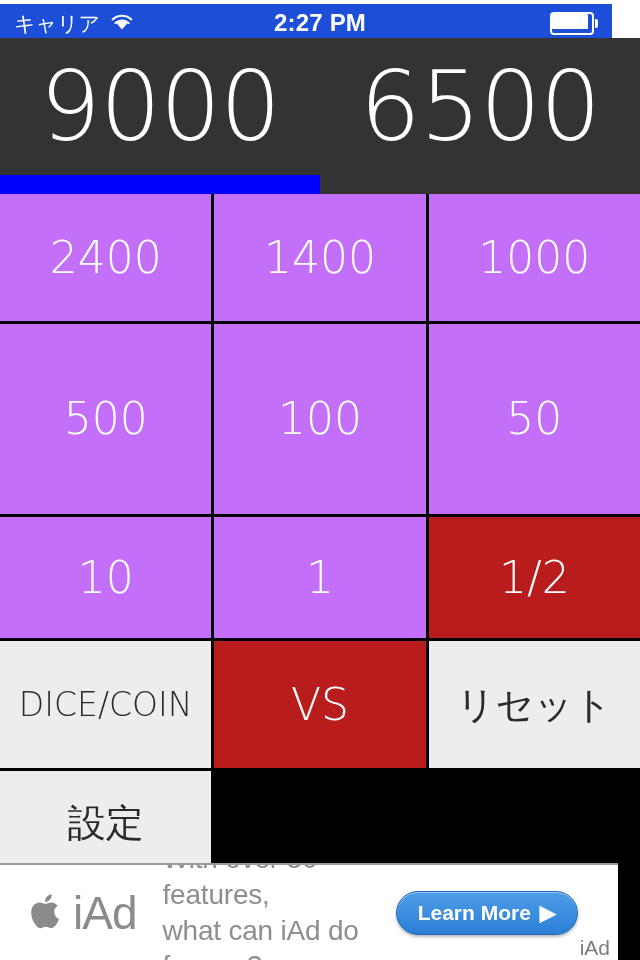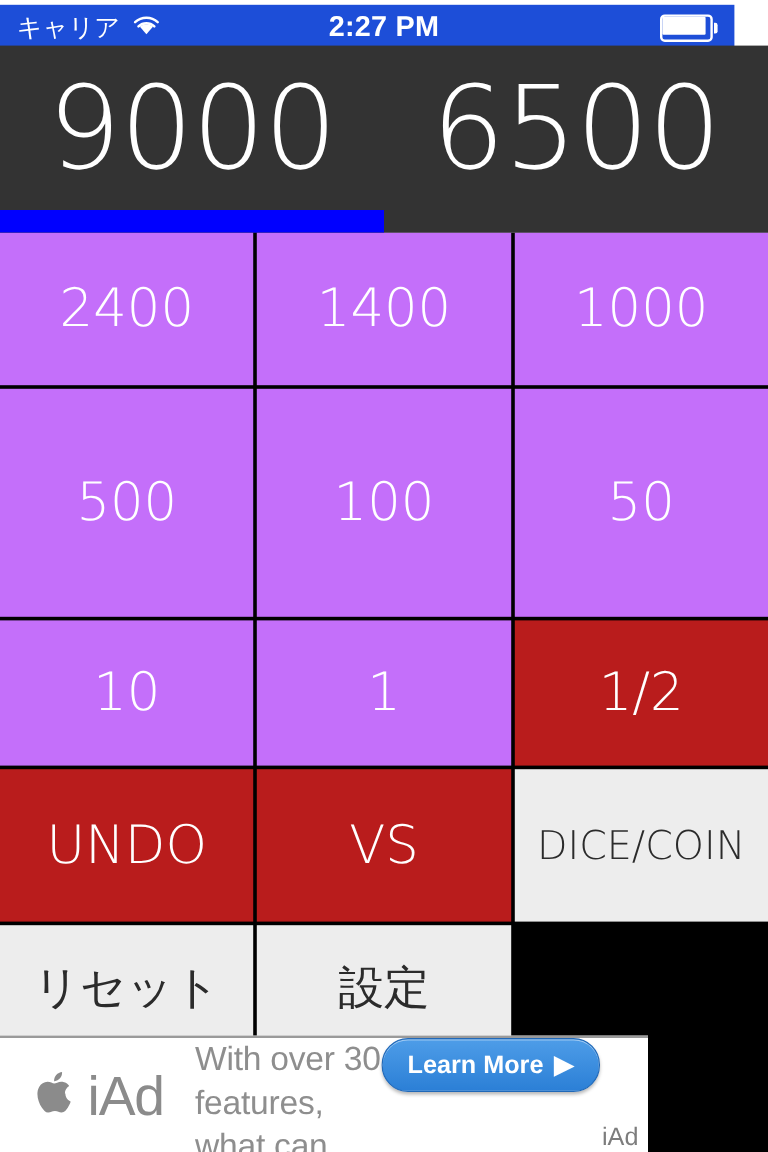--- a/index.html
+++ b/index.html
@@ -77,23 +77,23 @@
   .key-gray   { background:#EDEDED; color:#2b2b2b; }
   .key-label {
     font-size:44px; font-weight:100;
     font-family:"DejaVu Sans", sans-serif; line-height:1;
   }
   .key-gray .key-label { font-size:33px; font-weight:300; }
   .key-gray.jp .key-label { font-size:38px; }
 
   
   .ad {
-    position:absolute; top:863px; left:0; width:540px; height:97px;
+    position:absolute; top:863px; left:0; width:618px; height:97px;
     background:#ffffff; border-top:2px solid #9a9a9a;
-    display:flex; padding:0 14px;
+    display:flex; align-items:center; padding:16px 14px;
     overflow:hidden;
   }
   .ad-brand { display:flex; align-items:center; gap:9px; flex:0 0 auto; margin-left:16px; }
   .apple-glyph { display:block; }
   .ad-brand-text { font-size:46px; color:#8b8b8b; line-height:1; letter-spacing:-1px; }
   .ad-copy {
     flex:1 1 auto; margin-left:26px; color:#8e8e8e;
     font-size:28px; line-height:1.28; letter-spacing:-0.2px;
   }
   .ad-cta-wrap { flex:0 0 auto; margin-right:26px; }
@@ -177,28 +177,25 @@
       </div>
       <div class="key key-purple">
         <span class="key-label">10</span>
       </div>
       <div class="key key-purple">
         <span class="key-label">1</span>
       </div>
       <div class="key key-blue">
         <span class="key-label">1/2</span>
       </div>
-      <div class="key key-blue">
-        <span class="key-label">UNDO</span>
+      <div class="key key-gray">
+        <span class="key-label">DICE/COIN</span>
       </div>
       <div class="key key-blue">
         <span class="key-label">VS</span>
-      </div>
-      <div class="key key-gray">
-        <span class="key-label">DICE/COIN</span>
       </div>
       <div class="key key-gray jp">
         <span class="key-label">リセット</span>
       </div>
       <div class="key key-gray jp">
         <span class="key-label">設定</span>
       </div>
     </div>
 
   <div class="ad">

